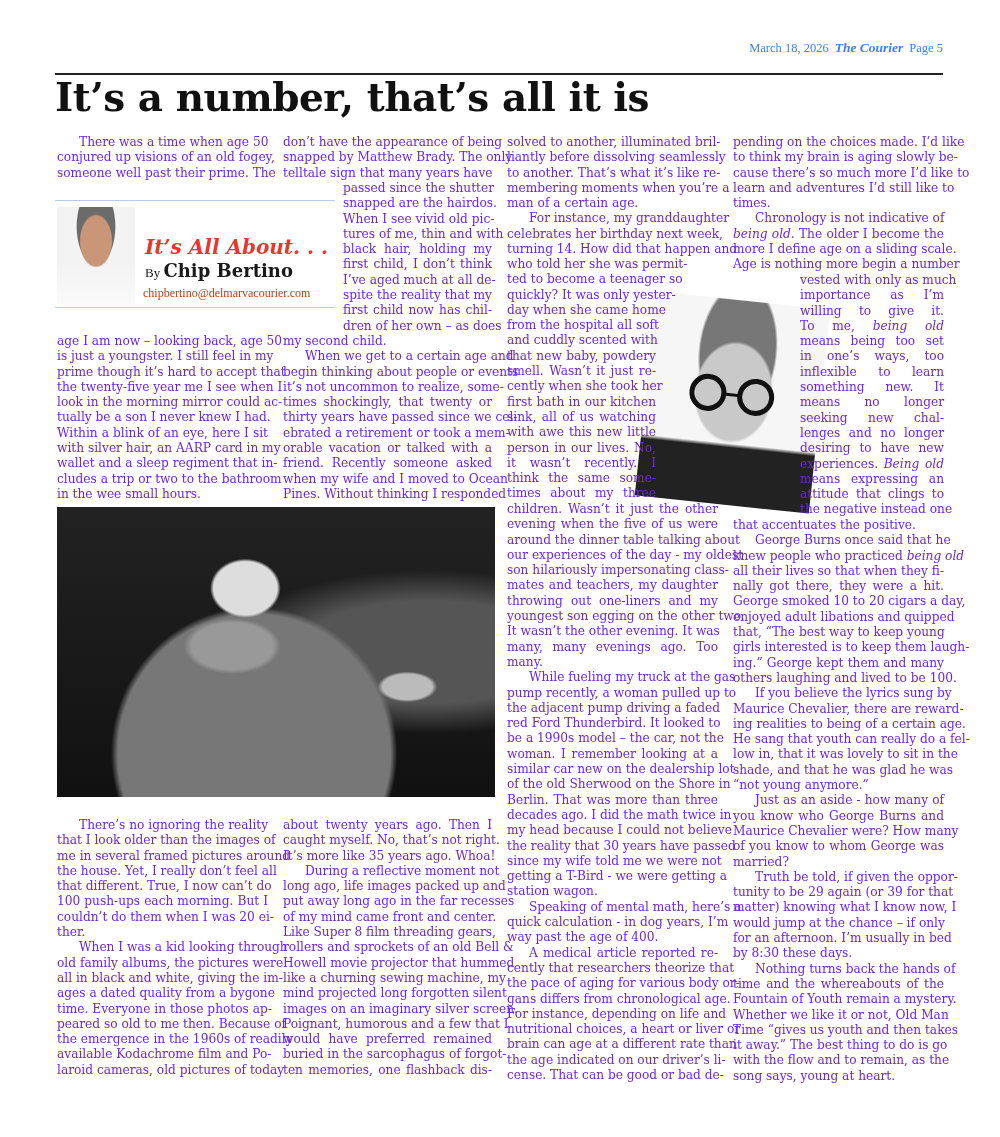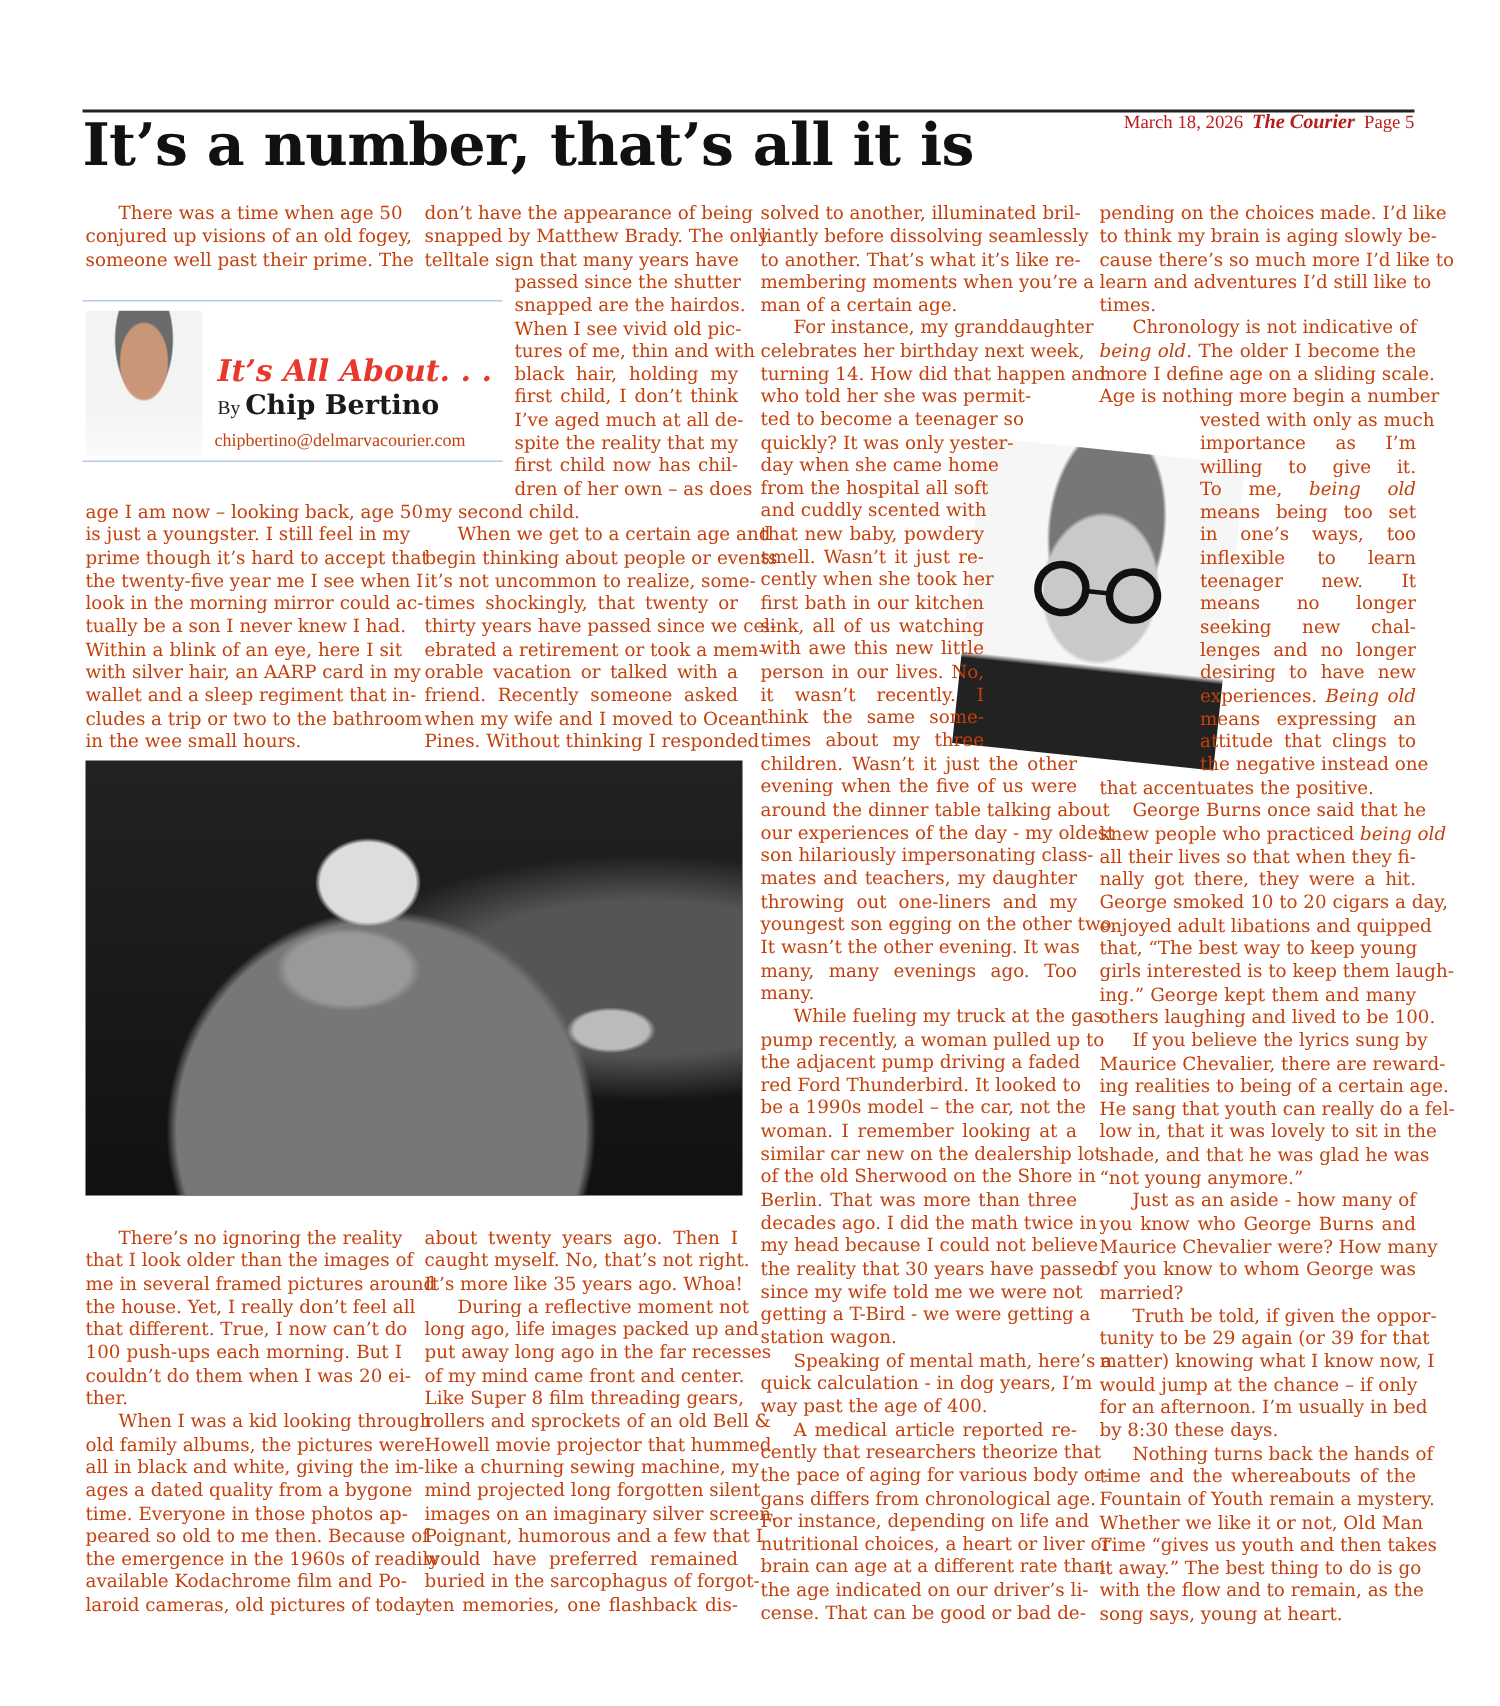--- a/index.html
+++ b/index.html
@@ -1,21 +1,21 @@
 <!DOCTYPE html>
 <html><head>
 <meta charset="utf-8">
 <style>
   html,body{margin:0;padding:0;background:#fff;}
   body{width:1000px;height:1137px;position:relative;overflow:hidden;font-family:"DejaVu Serif","Liberation Serif",serif;color:#1a1a1a;}
-  .hdr{position:absolute;top:73px;right:57px;font-size:12.5px;font-family:"Liberation Serif",serif;color:#b91c1c;}
+  .hdr{position:absolute;top:40px;right:57px;font-size:12.5px;font-family:"Liberation Serif",serif;color:#3b82f6;}
   .hdr .pub{font-weight:bold;font-style:italic;font-size:13.5px;margin:0 6px;}
   .rule{position:absolute;left:55px;right:57px;top:73px;height:2px;background:#222;}
   .headline{position:absolute;left:55px;top:74px;font-family:"DejaVu Serif",serif;font-weight:bold;font-size:39px;letter-spacing:-0.5px;color:#111;}
-  .col{position:absolute;font-size:12.2px;line-height:15.3px;font-family:"DejaVu Serif",serif;color:#c2410c;}
+  .col{position:absolute;font-size:12.2px;line-height:15.3px;font-family:"DejaVu Serif",serif;color:#6d28d9;}
   .l{display:block;white-space:nowrap;text-align:justify;text-align-last:justify;}
   .l.last{text-align-last:left;}
   .byline-box{position:absolute;left:55px;top:200px;width:280px;height:97px;}
   .byline-box .hr{position:absolute;left:0;width:280px;height:1px;background:#b9cbe6;}
   .mug{position:absolute;left:2px;top:7px;width:78px;height:97px;background:radial-gradient(ellipse at 50% 35%,#c99677 0 28%,transparent 30%),radial-gradient(ellipse at 50% 20%,#6b6b6b 0 34%,transparent 36%),linear-gradient(#f3f3f3 60%,#fafafa 100%);border-radius:2px;}
   .col-title{position:absolute;left:90px;top:35px;font-family:"DejaVu Serif",serif;font-weight:bold;font-style:italic;font-size:20px;color:#e8382b;white-space:nowrap;}
   .by{position:absolute;left:90px;top:60px;font-size:13px;font-family:"Liberation Serif",serif;}
   .by b{font-family:"DejaVu Serif",serif;font-size:18px;}
   .email{position:absolute;left:88px;top:86px;font-size:12px;font-family:"Liberation Serif",serif;color:#c2410c;}
   .photo1{position:absolute;left:57px;top:507px;width:438px;height:290px;background:
@@ -227,21 +227,21 @@
     <span class="l">Age is nothing more begin a number</span>
   </div>
 <div class="col" id="c4n" style="left:800px;top:273px;width:144px">
     <span class="l">vested with only as much</span>
     <span class="l">importance as I’m</span>
     <span class="l">willing to give it.</span>
     <span class="l">To me, <i>being old</i></span>
     <span class="l">means being too set</span>
     <span class="l">in one’s ways, too</span>
     <span class="l">inflexible to learn</span>
-    <span class="l">teenager new.   It</span>
+    <span class="l">something new.   It</span>
     <span class="l">means   no   longer</span>
     <span class="l">seeking   new   chal-</span>
     <span class="l">lenges and no longer</span>
     <span class="l">desiring to have new</span>
     <span class="l">experiences.  <i>Being old</i></span>
     <span class="l">means expressing an</span>
     <span class="l">attitude that clings to</span>
     <span class="l">the negative instead one</span>
   </div>
 <div class="col" id="c4b" style="left:733px;top:518px;width:211px">

